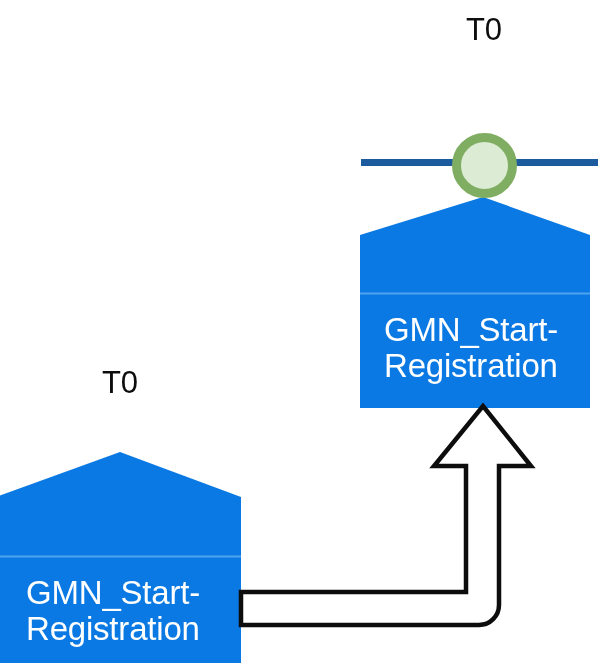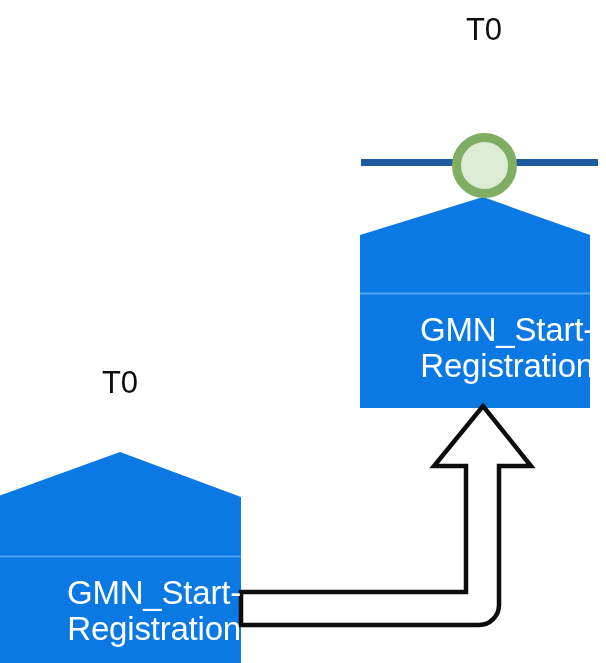--- a/index.html
+++ b/index.html
@@ -26,21 +26,21 @@
     height: 663px;
     overflow: visible;
   }
   .node-label {
     position: absolute;
     color: #ffffff;
     font-family: "Liberation Sans", sans-serif;
     font-size: 33px;
     line-height: 1.10;
     letter-spacing: -0.2px;
-    text-align: right;
+    text-align: left;
     white-space: pre-line;
     pointer-events: none;
   }
   .time-label {
     position: absolute;
     color: #0d0d0d;
     font-family: "Liberation Sans", sans-serif;
     font-size: 31px;
     line-height: 1;
     text-align: center;

